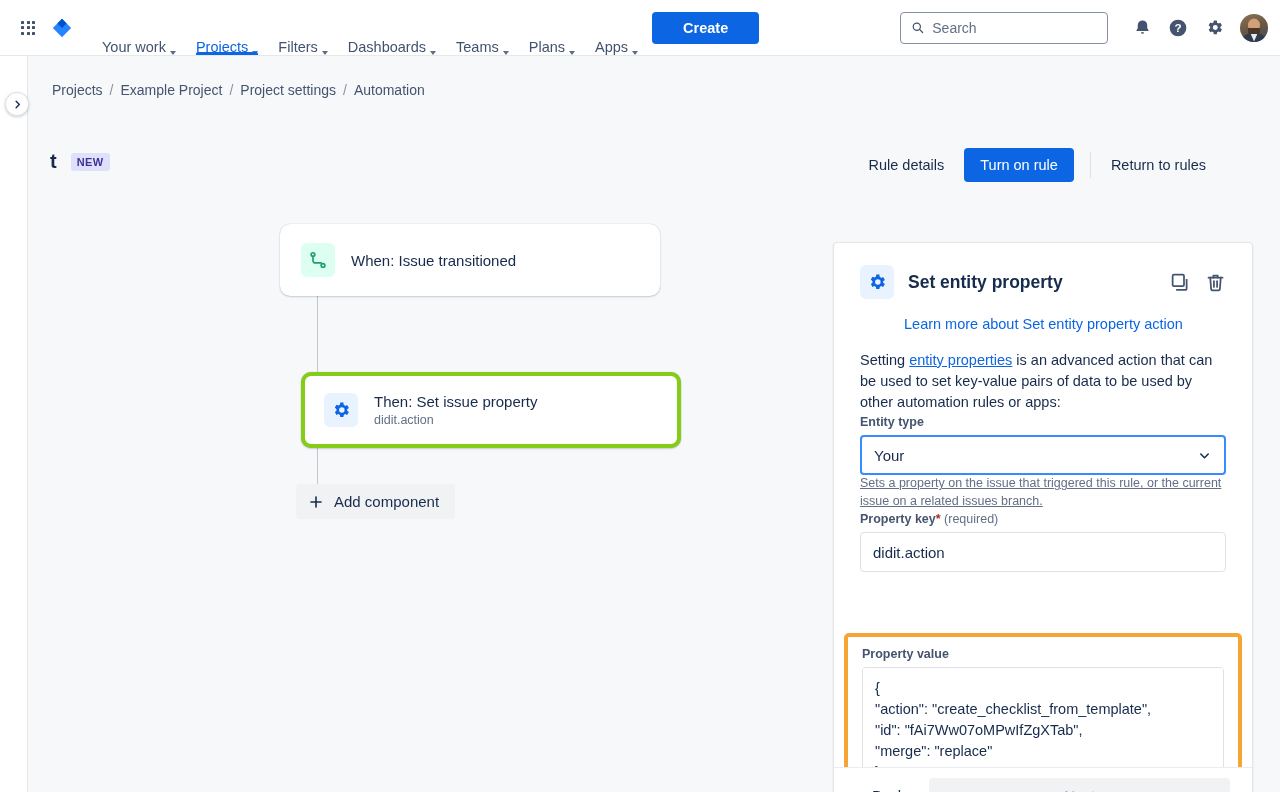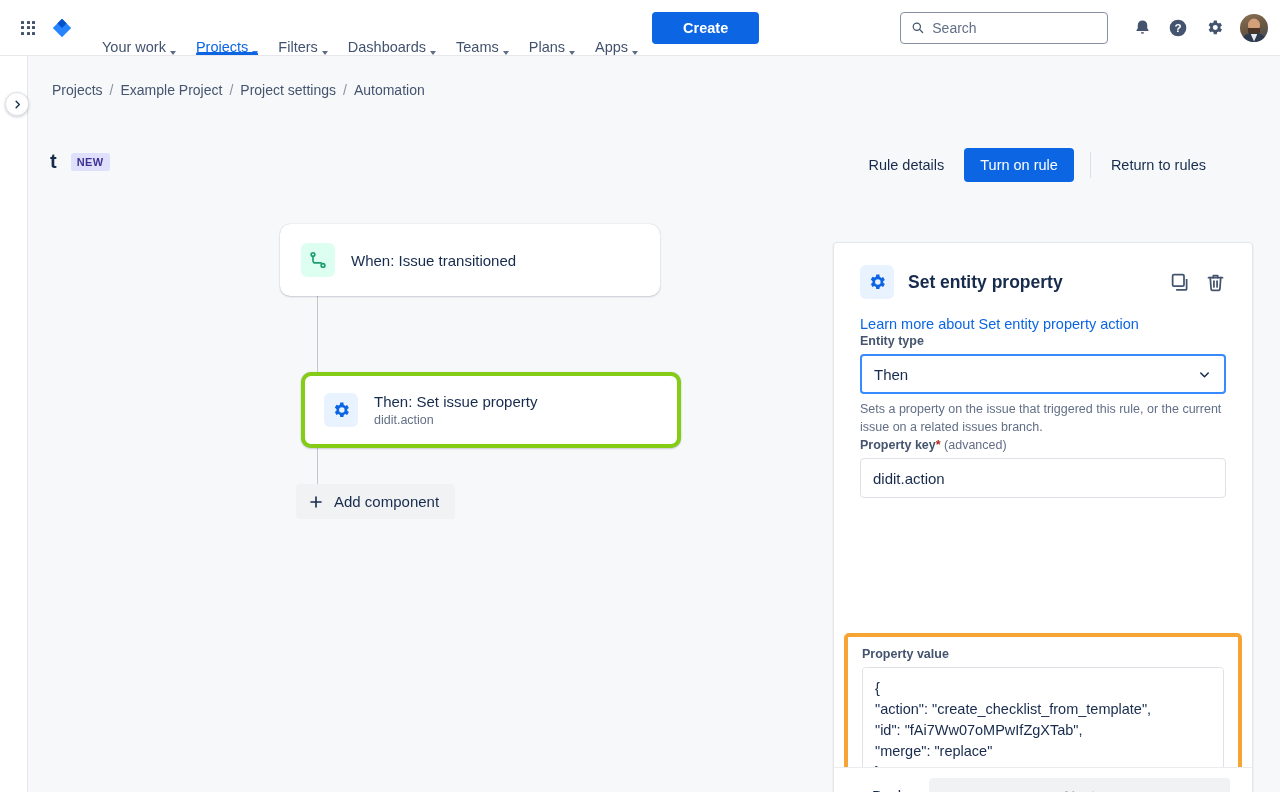--- a/index.html
+++ b/index.html
@@ -189,21 +189,21 @@
     box-shadow: 0 1px 2px rgba(9,30,66,.12);
     overflow: hidden;
   }
   .panel-inner { padding: 22px 26px 0 26px; position: relative; height: 100%; }
   .panel-head { display: flex; align-items: center; gap: 14px; }
   .panel-title { font-size: 17.5px; font-weight: 600; color: #172B4D; }
   .panel-head-icons { margin-left: auto; display: flex; align-items: center; gap: 14px; }
   .panel-head-icons .ic { cursor: pointer; display: flex; }
   .learn-link {
     display: block; margin-top: 17px;
-    font-size: 14.5px; color: #0C66E4; cursor: pointer; text-decoration: none;
+    font-size: 14.5px; color: #0C66E4; cursor: pointer; text-decoration: none; margin-left: 44px;
   }
   .para {
     margin-top: 18px;
     font-size: 14.5px; line-height: 1.46; color: #172B4D;
   }
   .para a { color: #0C66E4; text-decoration: underline; cursor: pointer; }
   .field-label {
     margin-top: 2px; margin-bottom: 6px;
     font-size: 12.5px; font-weight: 700; color: #44546F;
   }
@@ -214,22 +214,22 @@
     width: 100%; height: 40px;
     border: 2px solid #388BFF; border-radius: 4px;
     background: #fff;
     display: flex; align-items: center;
     padding: 0 12px;
     font-size: 15px; color: #172B4D;
     cursor: pointer;
   }
   .select-box .chev { margin-left: auto; }
   .helper {
-    margin-top: 7px;
-    font-size: 12.5px; line-height: 1.4; color: #626F86;
+    margin-top: 0;
+    font-size: 12.5px; line-height: 1.4; color: #626F86; text-decoration: underline;
   }
   .text-input {
     width: 100%; height: 40px;
     border: 1px solid #dfe1e6; border-radius: 4px;
     background: #fff;
     padding: 0 12px;
     font-size: 15px; color: #172B4D;
     font-family: inherit; outline: none;
   }
   .highlight-box {
@@ -460,35 +460,38 @@
                 <path d="M6 6.5l1 13.2a1.5 1.5 0 0 0 1.5 1.3h7a1.5 1.5 0 0 0 1.5-1.3l1-13.2"></path>
                 <line x1="10.2" y1="10.5" x2="10.2" y2="17"></line>
                 <line x1="13.8" y1="10.5" x2="13.8" y2="17"></line>
               </svg>
             </span>
           </span>
         </div>
 
         <a class="learn-link">Learn more about Set entity property action</a>
 
+        <div class="para">
+          <span>Setting </span><a>entity properties</a><span> is an advanced action that can be used to set key-value pairs of data to be used by other automation rules or apps:</span>
+        </div>
 
         <div class="field-label">Entity type</div>
         <div class="select-wrap">
           <div class="select-box">
-            <span>Then</span>
+            <span>Your</span>
             <svg class="chev" width="15" height="15" viewBox="0 0 24 24" fill="none" stroke="#172B4D" stroke-width="2.4" stroke-linecap="round" stroke-linejoin="round">
               <polyline points="6,9.5 12,15.5 18,9.5"></polyline>
             </svg>
           </div>
         </div>
         <div class="helper">Sets a property on the issue that triggered this rule, or the current issue on a related issues branch.</div>
 
         <div class="field-label">
           <span>Property key</span><span class="req-star">*</span>
-          <span class="req-note">(advanced)</span>
+          <span class="req-note">(required)</span>
         </div>
         <input class="text-input" type="text" value="didit.action" style="">
 
         <div class="highlight-box">
           <div class="field-label" style="margin-top:0;">Property value</div>
           <textarea class="textarea" style="">{
 "action": "create_checklist_from_template",
 "id": "fAi7Ww07oMPwIfZgXTab",
 "merge": "replace"
 }</textarea>

